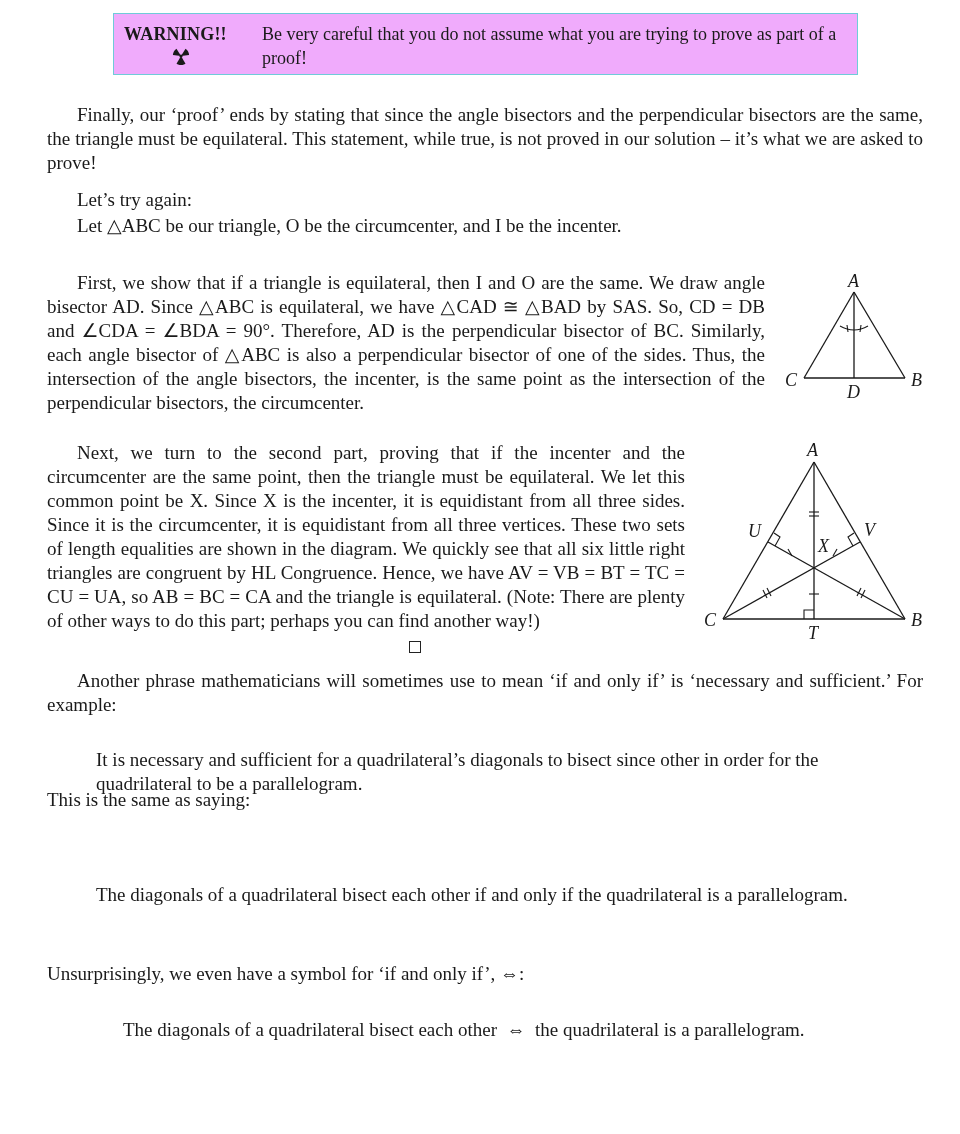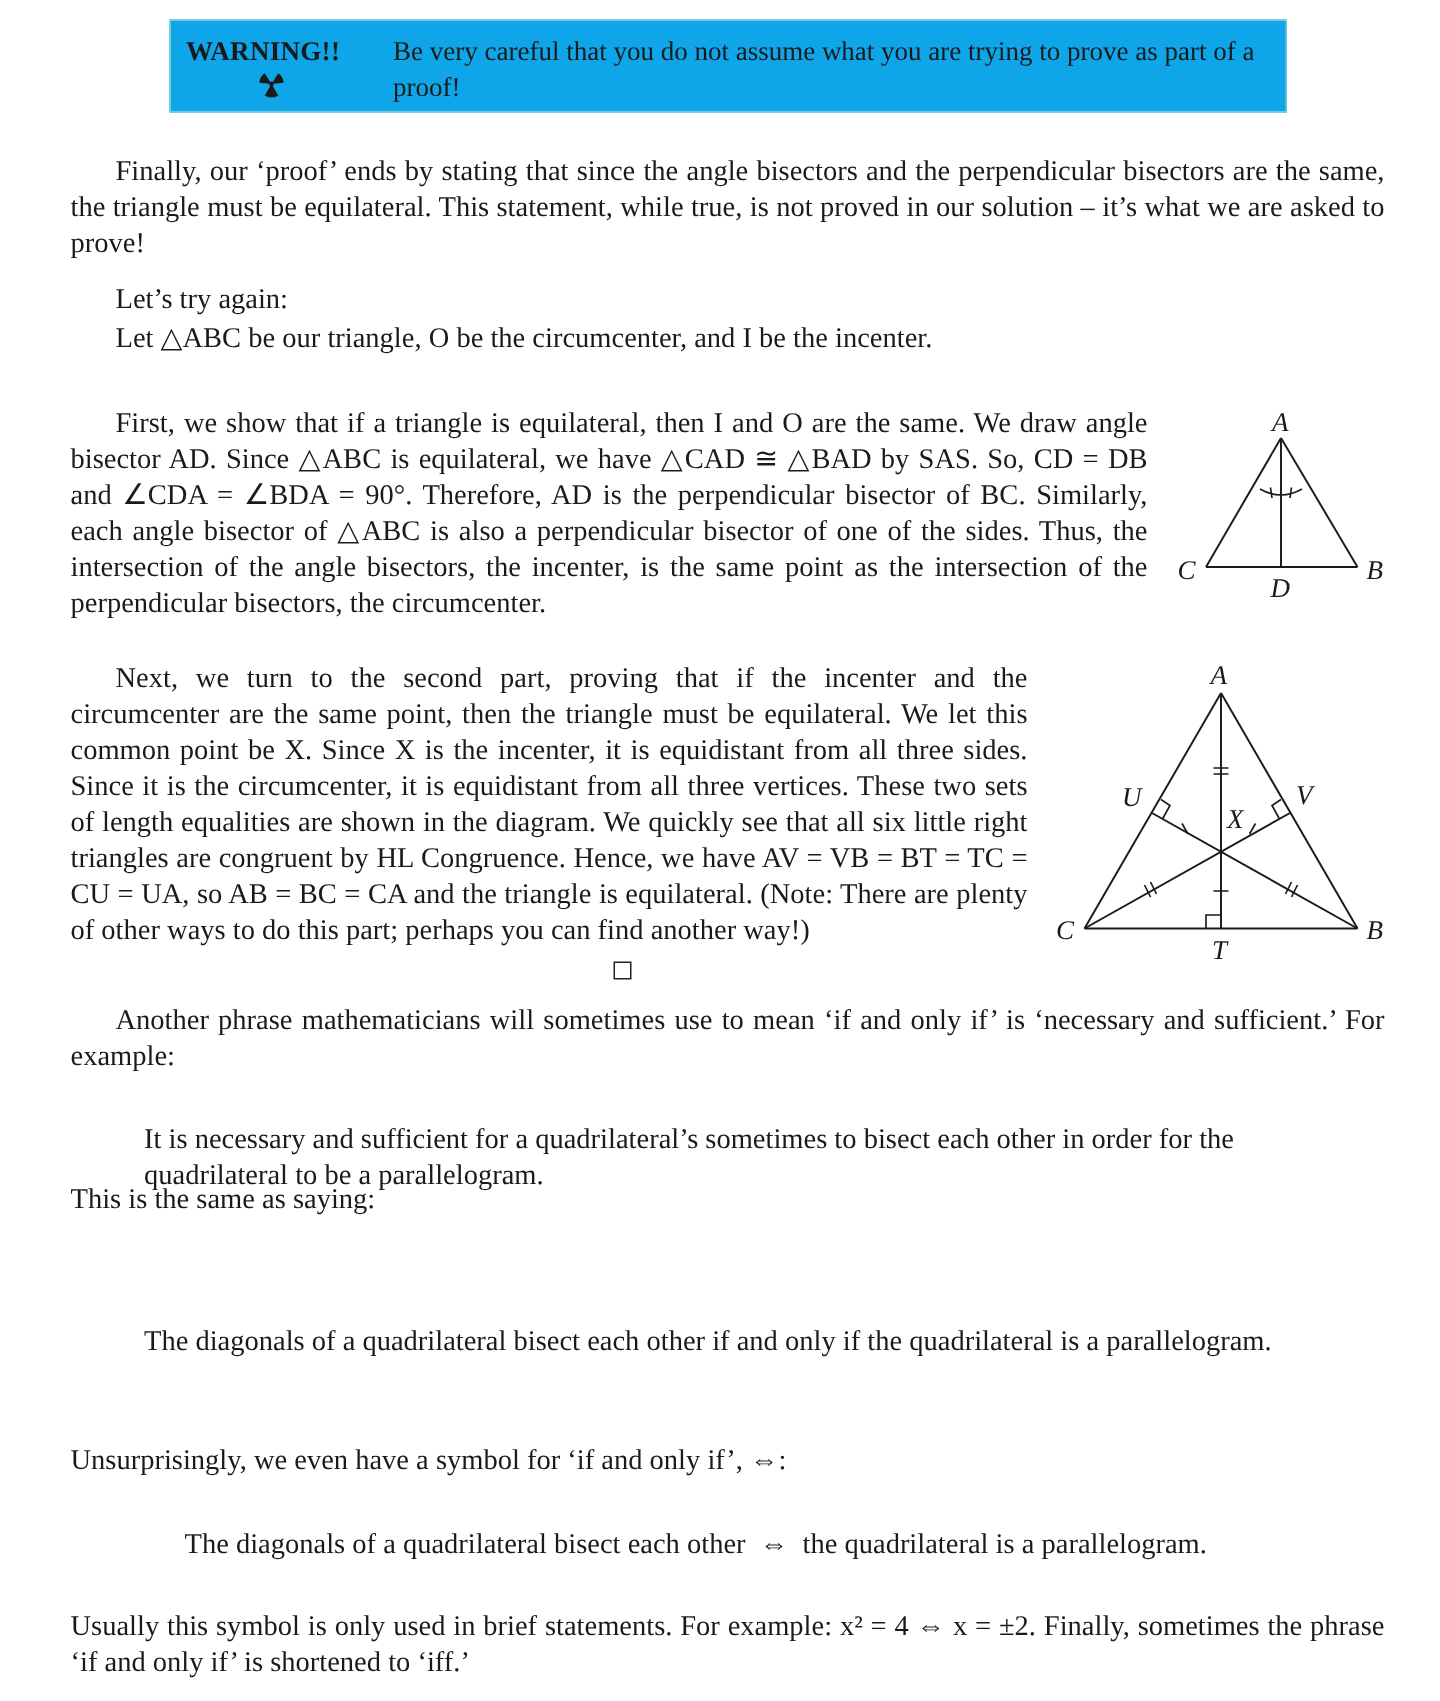--- a/index.html
+++ b/index.html
@@ -4,21 +4,21 @@
 <style>
   html, body { margin: 0; padding: 0; }
   body {
     width: 960px; height: 1134px; overflow: hidden; background: #ffffff;
     font-family: "DejaVu Serif", "Liberation Serif", serif;
     color: #1a1a1a; position: relative;
   }
   .page { position: absolute; inset: 0; font-family: "Liberation Serif", serif; font-size: 19px; line-height: 24px; }
   .warning-box {
     position: absolute; left: 113px; top: 13px; width: 745px; height: 62px;
-    background: #0ea5e9; border: 1.5px solid #6fcbd8; box-sizing: border-box; padding-left: 48px;
+    background: #f0abfc; border: 1.5px solid #6fcbd8; box-sizing: border-box; padding-left: 48px;
   }
   .warning-label { position: absolute; left: 10px; top: 8px; font-weight: bold; font-size: 18px; letter-spacing: 0.2px; }
   .warning-icon { position: absolute; left: 58px; top: 33px; width: 18px; height: 18px; }
   .warning-text { position: absolute; left: 148px; top: 8px; width: 590px; font-size: 18px; line-height: 24px; }
   .p { position: absolute; left: 47px; text-align: justify; text-align-last: left; }
   .indent { text-indent: 30px; }
   .block { position: absolute; left: 96px; width: 790px; }
   .qed { display:inline-block; width: 10px; height: 10px; border: 1px solid #222; vertical-align: 0px; margin-left: 4px;}
   svg text { font-family: "Liberation Serif", serif; font-style: italic; font-size: 18px; fill: #1a1a1a; }
 </style>
@@ -83,19 +83,18 @@
     <text x="117" y="21">A</text>
     <text x="14" y="191">C</text>
     <text x="221" y="191">B</text>
     <text x="118" y="204">T</text>
     <text x="58" y="102">U</text>
     <text x="174" y="101">V</text>
     <text x="128" y="117">X</text>
   </svg>
 
   <div class="p indent" style="top:669px; width:876px;">Another phrase mathematicians will sometimes use to mean ‘if and only if’ is ‘necessary and sufficient.’ For example:</div>
-  <div class="block" style="top:748px;">It is necessary and sufficient for a quadrilateral’s sometimes to bisect each other in order for the quadrilateral to be a parallelogram.</div>
+  <div class="block" style="top:748px;">It is necessary and sufficient for a quadrilateral’s diagonals to bisect since other in order for the quadrilateral to be a parallelogram.</div>
   <div class="p" style="top:788px; width:876px;">This is the same as saying:</div>
   <div class="block" style="top:883px;">The diagonals of a quadrilateral bisect each other if and only if the quadrilateral is a parallelogram.</div>
   <div class="p" style="top:962px; width:876px;">Unsurprisingly, we even have a symbol for ‘if and only if’, ⇔:</div>
   <div class="block" style="top:1018px; white-space:pre;margin-left:27px;">The diagonals of a quadrilateral bisect each other  ⇔  the quadrilateral is a parallelogram.</div>
-  <div class="p" style="top:1073px; width:876px;">Usually this symbol is only used in brief statements. For example: x² = 4 ⇔ x = ±2. Finally, sometimes the phrase ‘if and only if’ is shortened to ‘iff.’</div>
 </div>
 
 </body></html>

